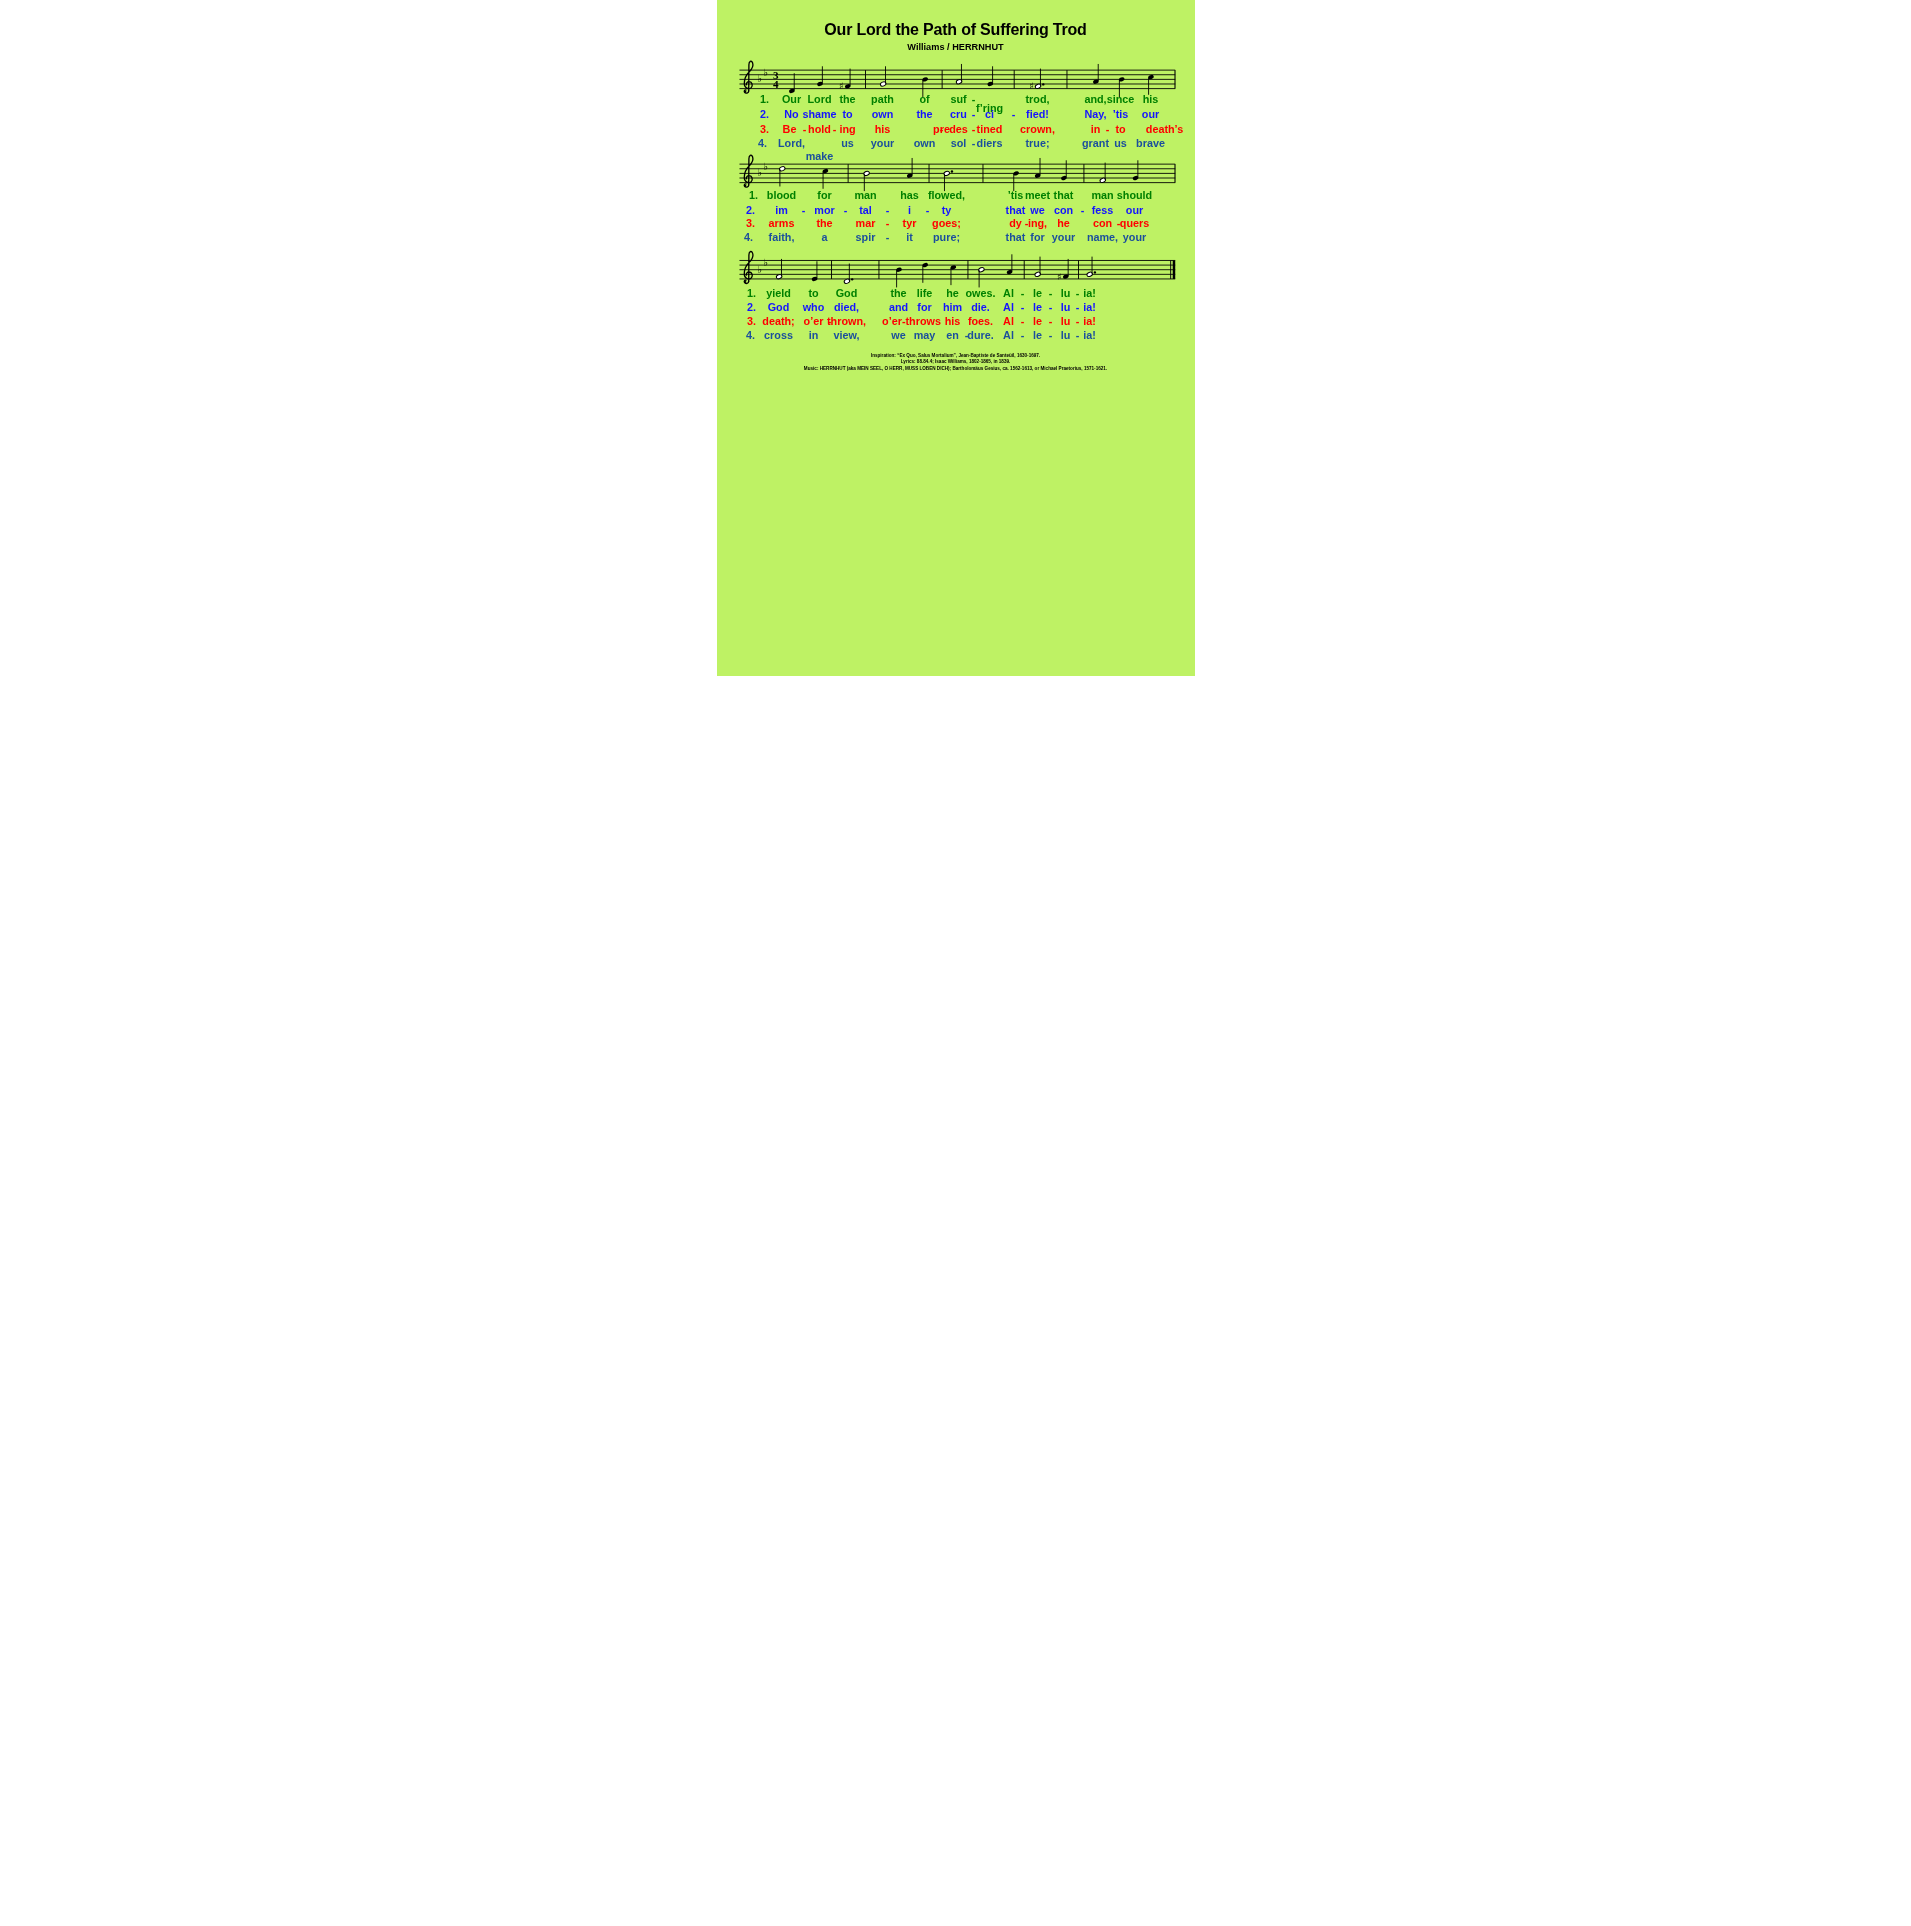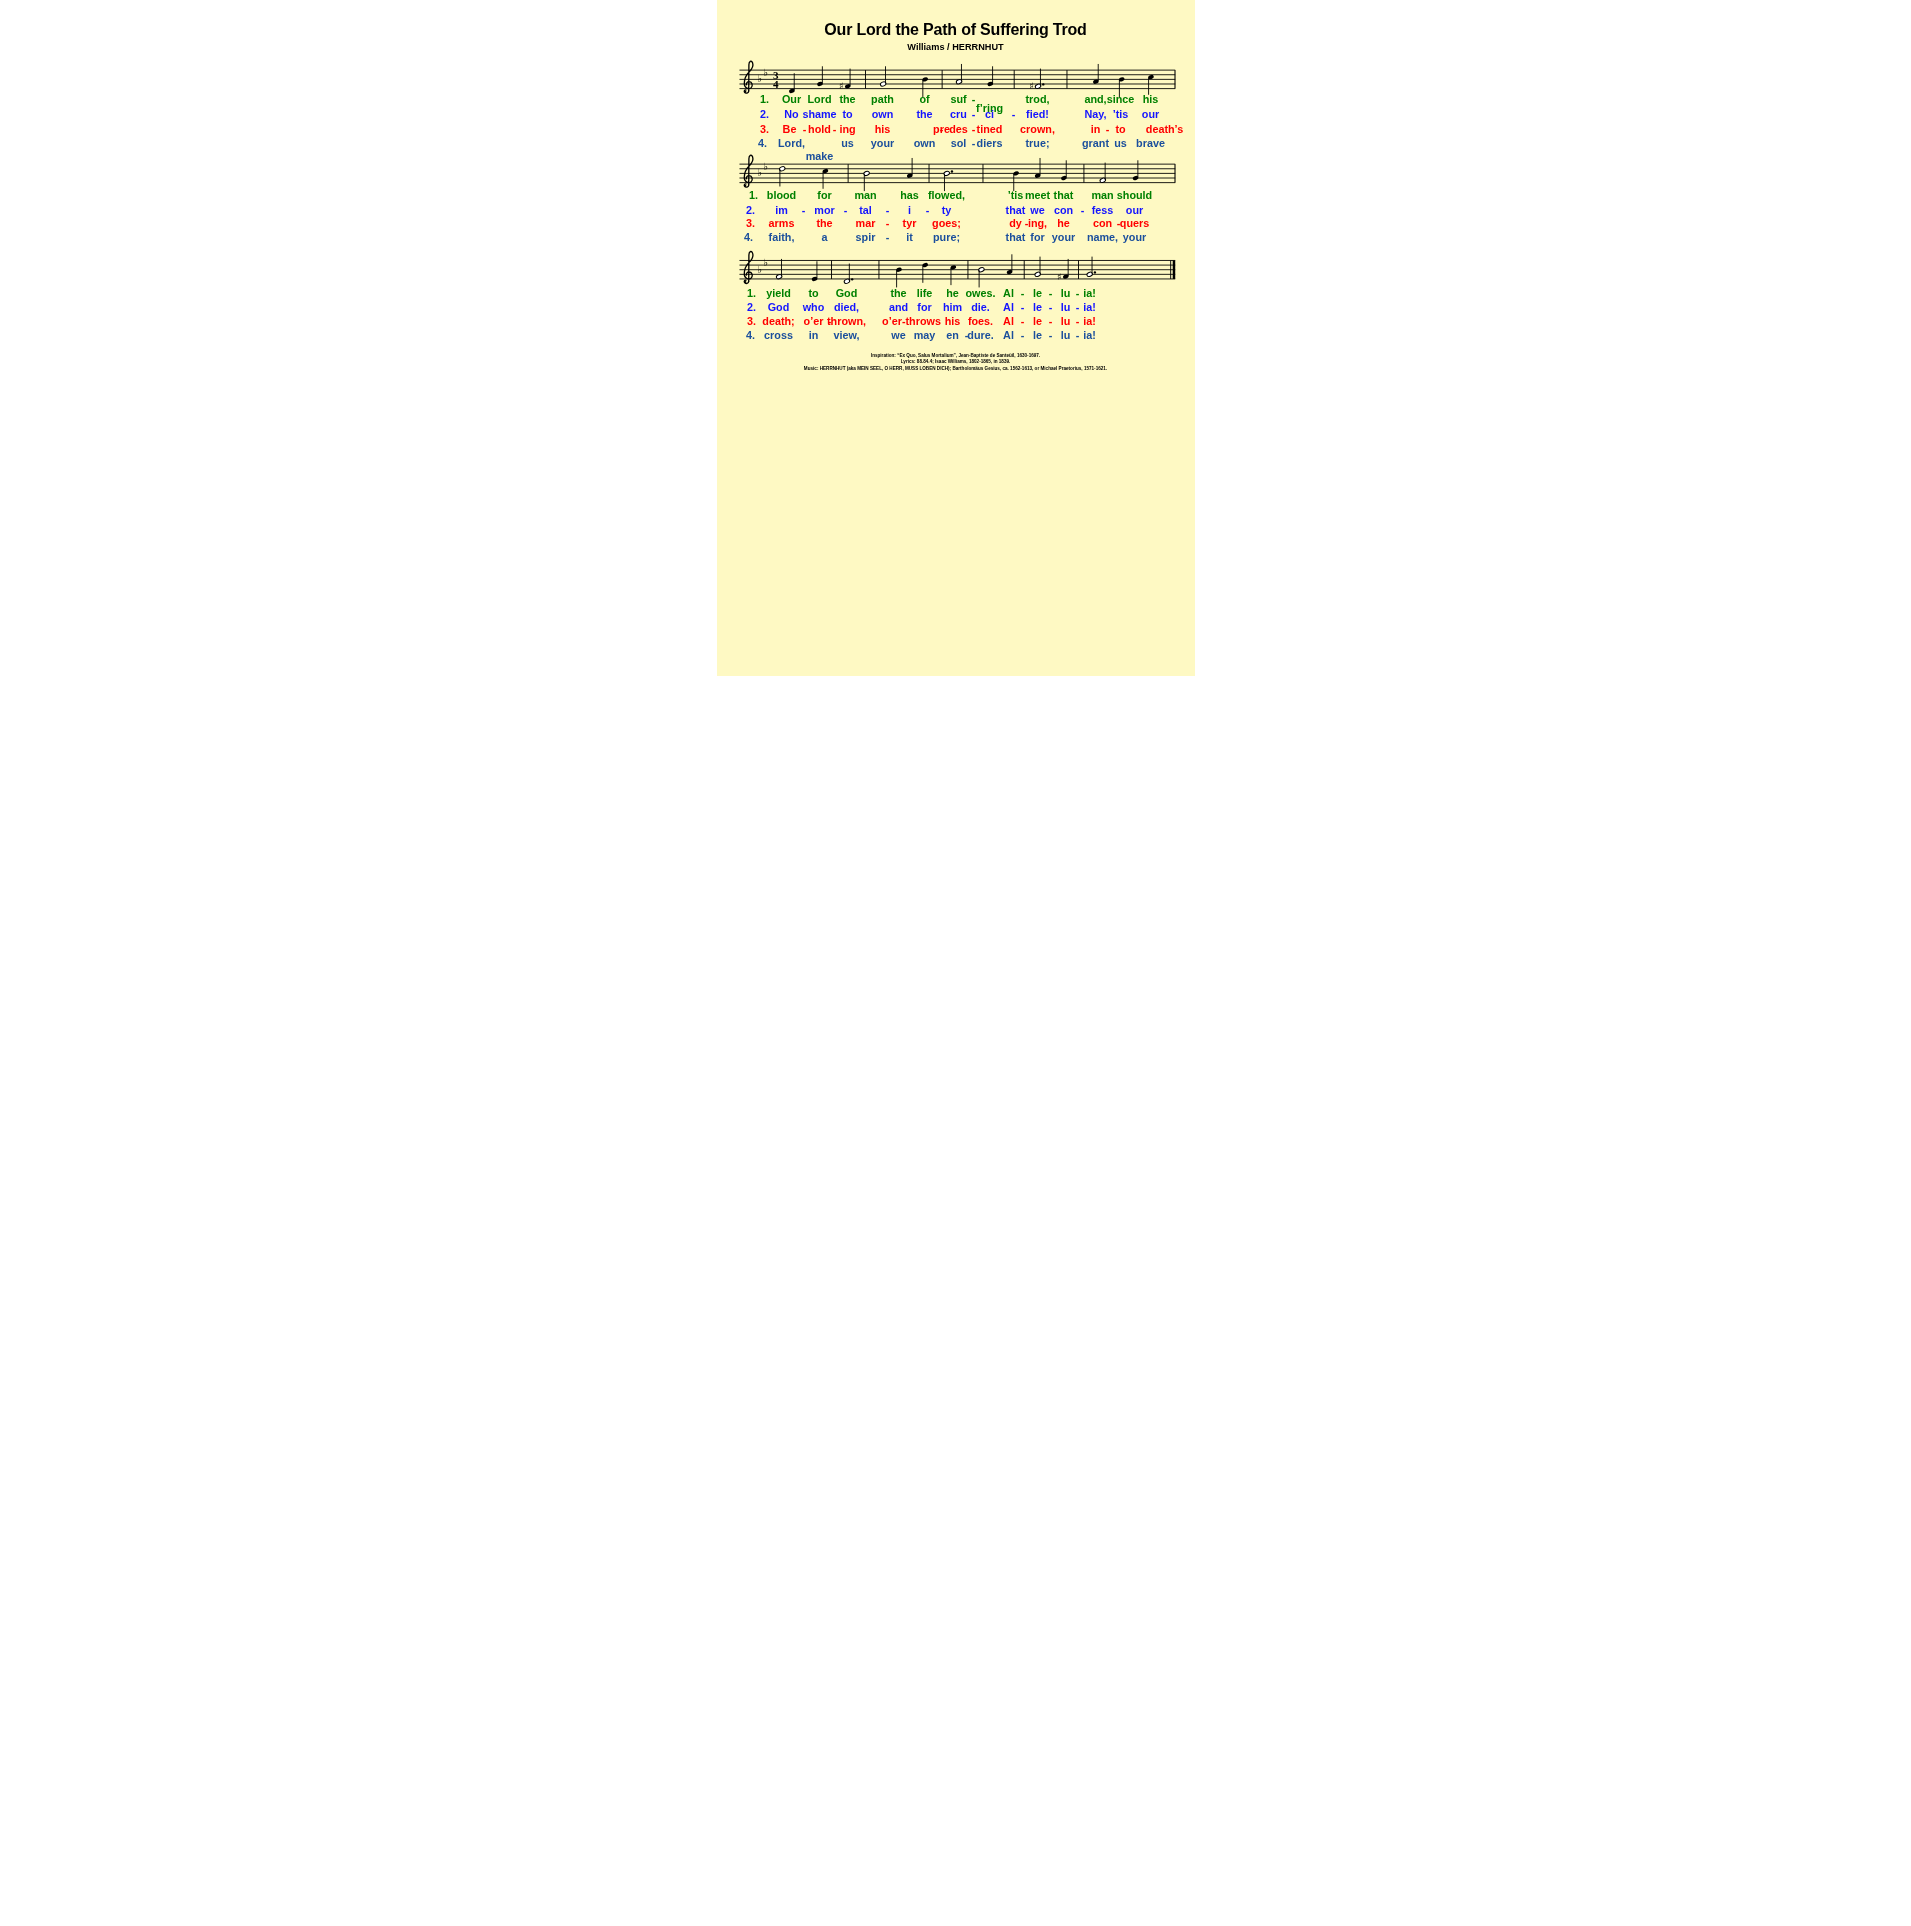--- a/index.html
+++ b/index.html
@@ -1,16 +1,16 @@
 <!DOCTYPE html>
 <html style="font-size:6.2px"><head>
 <meta charset="utf-8">
 <style>
   html,body{margin:0;padding:0;background:#ffffff;}
-  .page{position:relative;width:478px;height:676px;margin:0 auto;background:#fef9c3;
+  .page{position:relative;width:478px;height:676px;margin:0 auto;background:#bef264;
         font-family:"Liberation Sans",sans-serif;overflow:hidden;}
   .title{position:absolute;top:21px;left:0;width:100%;text-align:center;
          font-size:16px;font-weight:bold;color:#000;letter-spacing:-0.2px;}
   .subtitle{position:absolute;top:42px;left:0;width:100%;text-align:center;
             font-size:9.2px;font-weight:bold;color:#000;}
   .score{position:absolute;top:0;left:0;}
   .lyr{position:absolute;font-weight:bold;font-size:10.8px;white-space:pre;
        transform:translateX(-50%);line-height:1;}
   .footer-line{position:absolute;left:0;width:100%;text-align:center;color:#000;
                font-size:4.6px;font-weight:bold;line-height:1.2;}

